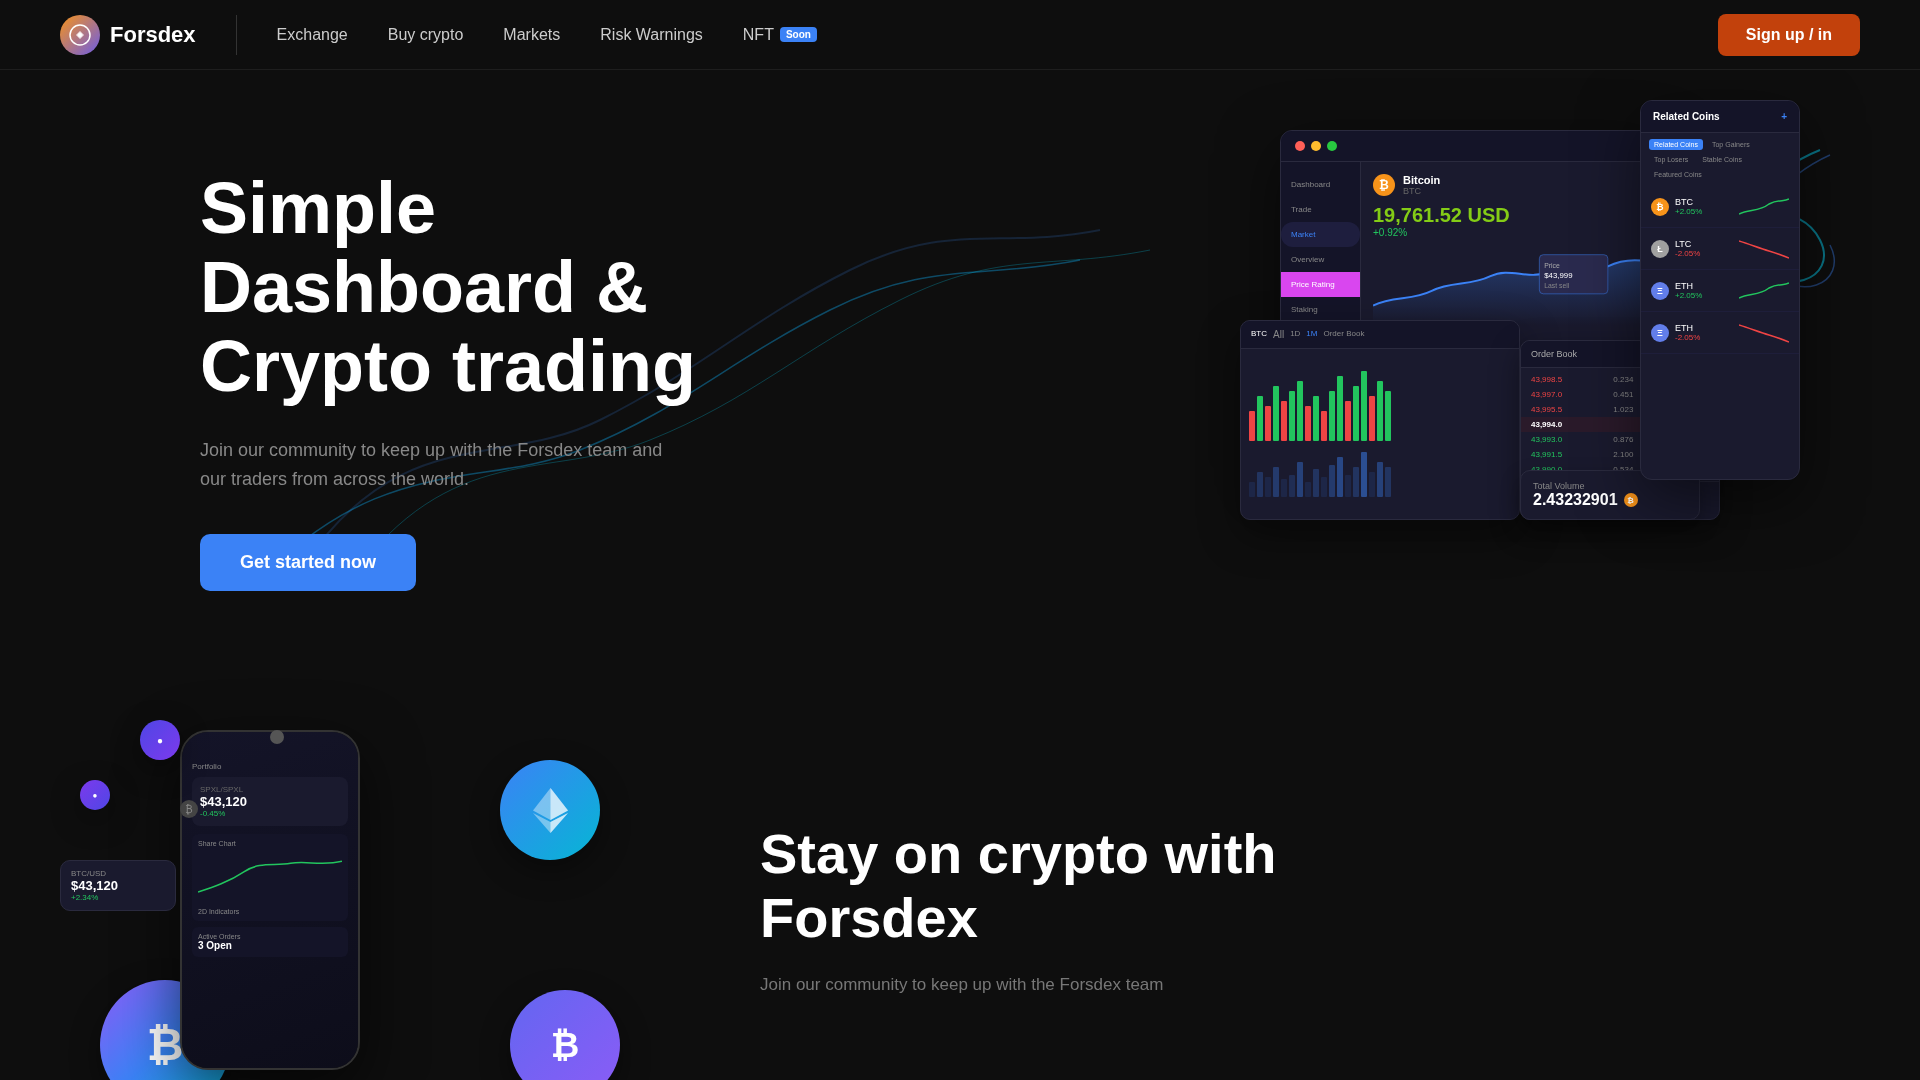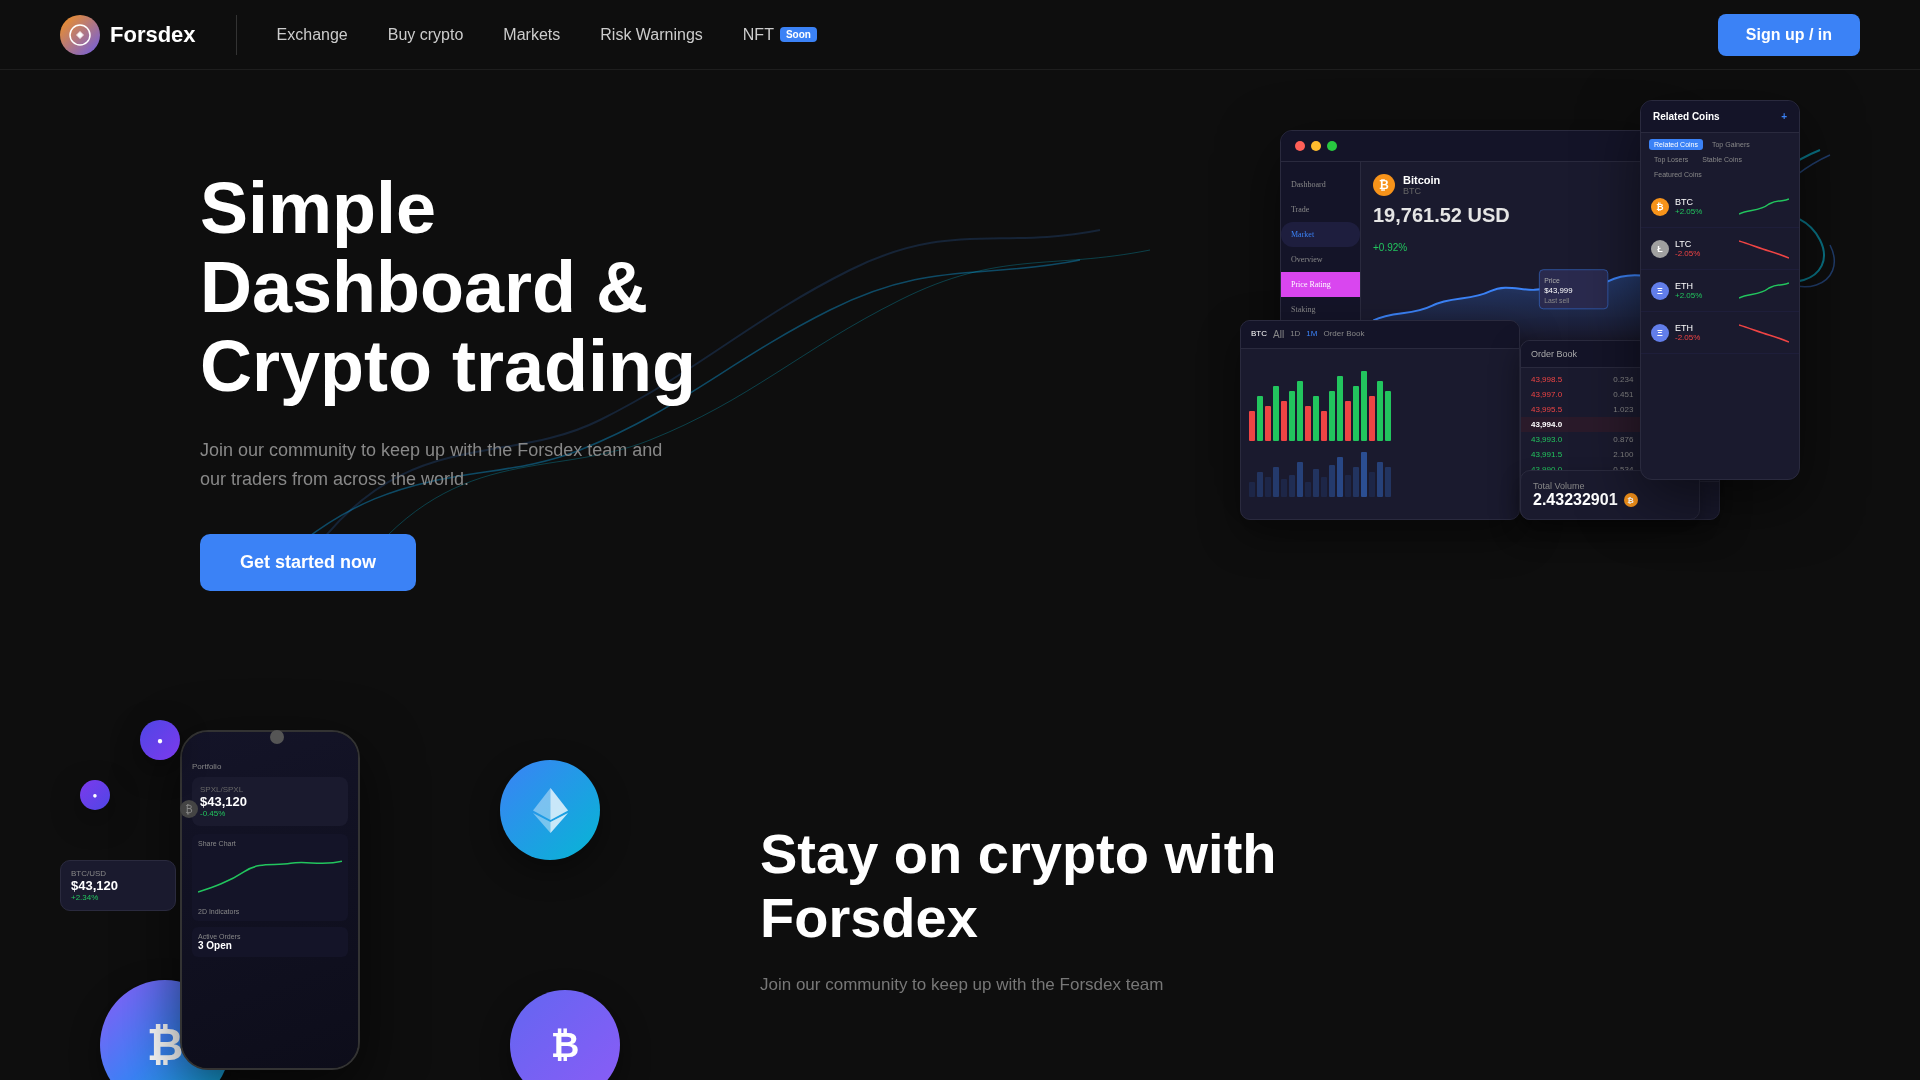--- a/index.html
+++ b/index.html
@@ -67,21 +67,21 @@
     }
     .nft-badge {
       background: #3b82f6;
       color: #fff;
       font-size: 10px;
       padding: 2px 6px;
       border-radius: 4px;
       font-weight: 600;
     }
     .nav-cta {
-      background: #3b82f6;
+      background: #c2410c;
       color: #fff;
       border: none;
       padding: 12px 28px;
       border-radius: 8px;
       font-size: 16px;
       font-weight: 600;
       cursor: pointer;
       transition: background 0.2s;
     }
 
@@ -158,21 +158,20 @@
       width: 80px;
       background: #141428;
       border-right: 1px solid #2a2a3e;
       padding: 10px 0;
     }
     .sidebar-item-w {
       padding: 8px 10px;
       font-size: 9px;
       color: #666;
       cursor: pointer;
-      font-family: Liberation Serif, serif;
     }
     .sidebar-item-w.active { color: #3b82f6; background: #1a1a3e; border-radius: 12px; }
     .window-main {
       flex: 1;
       padding: 12px;
       overflow: hidden;
     }
 
     
     .btc-header {
@@ -190,22 +189,22 @@
       align-items: center;
       justify-content: center;
       font-size: 12px;
       font-weight: bold;
     }
     .btc-name { font-size: 11px; font-weight: 600; color: #fff; }
     .btc-symbol { font-size: 9px; color: #666; }
     .btc-price {
       font-size: 20px;
       font-weight: 700;
-      color: #e5e5e5;
-      margin-bottom: 15px;
+      color: #84cc16;
+      margin-bottom: 0;
     }
     .btc-change { font-size: 10px; color: #22c55e; }
 
     
     .mini-chart {
       width: 100%;
       height: 80px;
       margin-top: 8px;
     }
 

